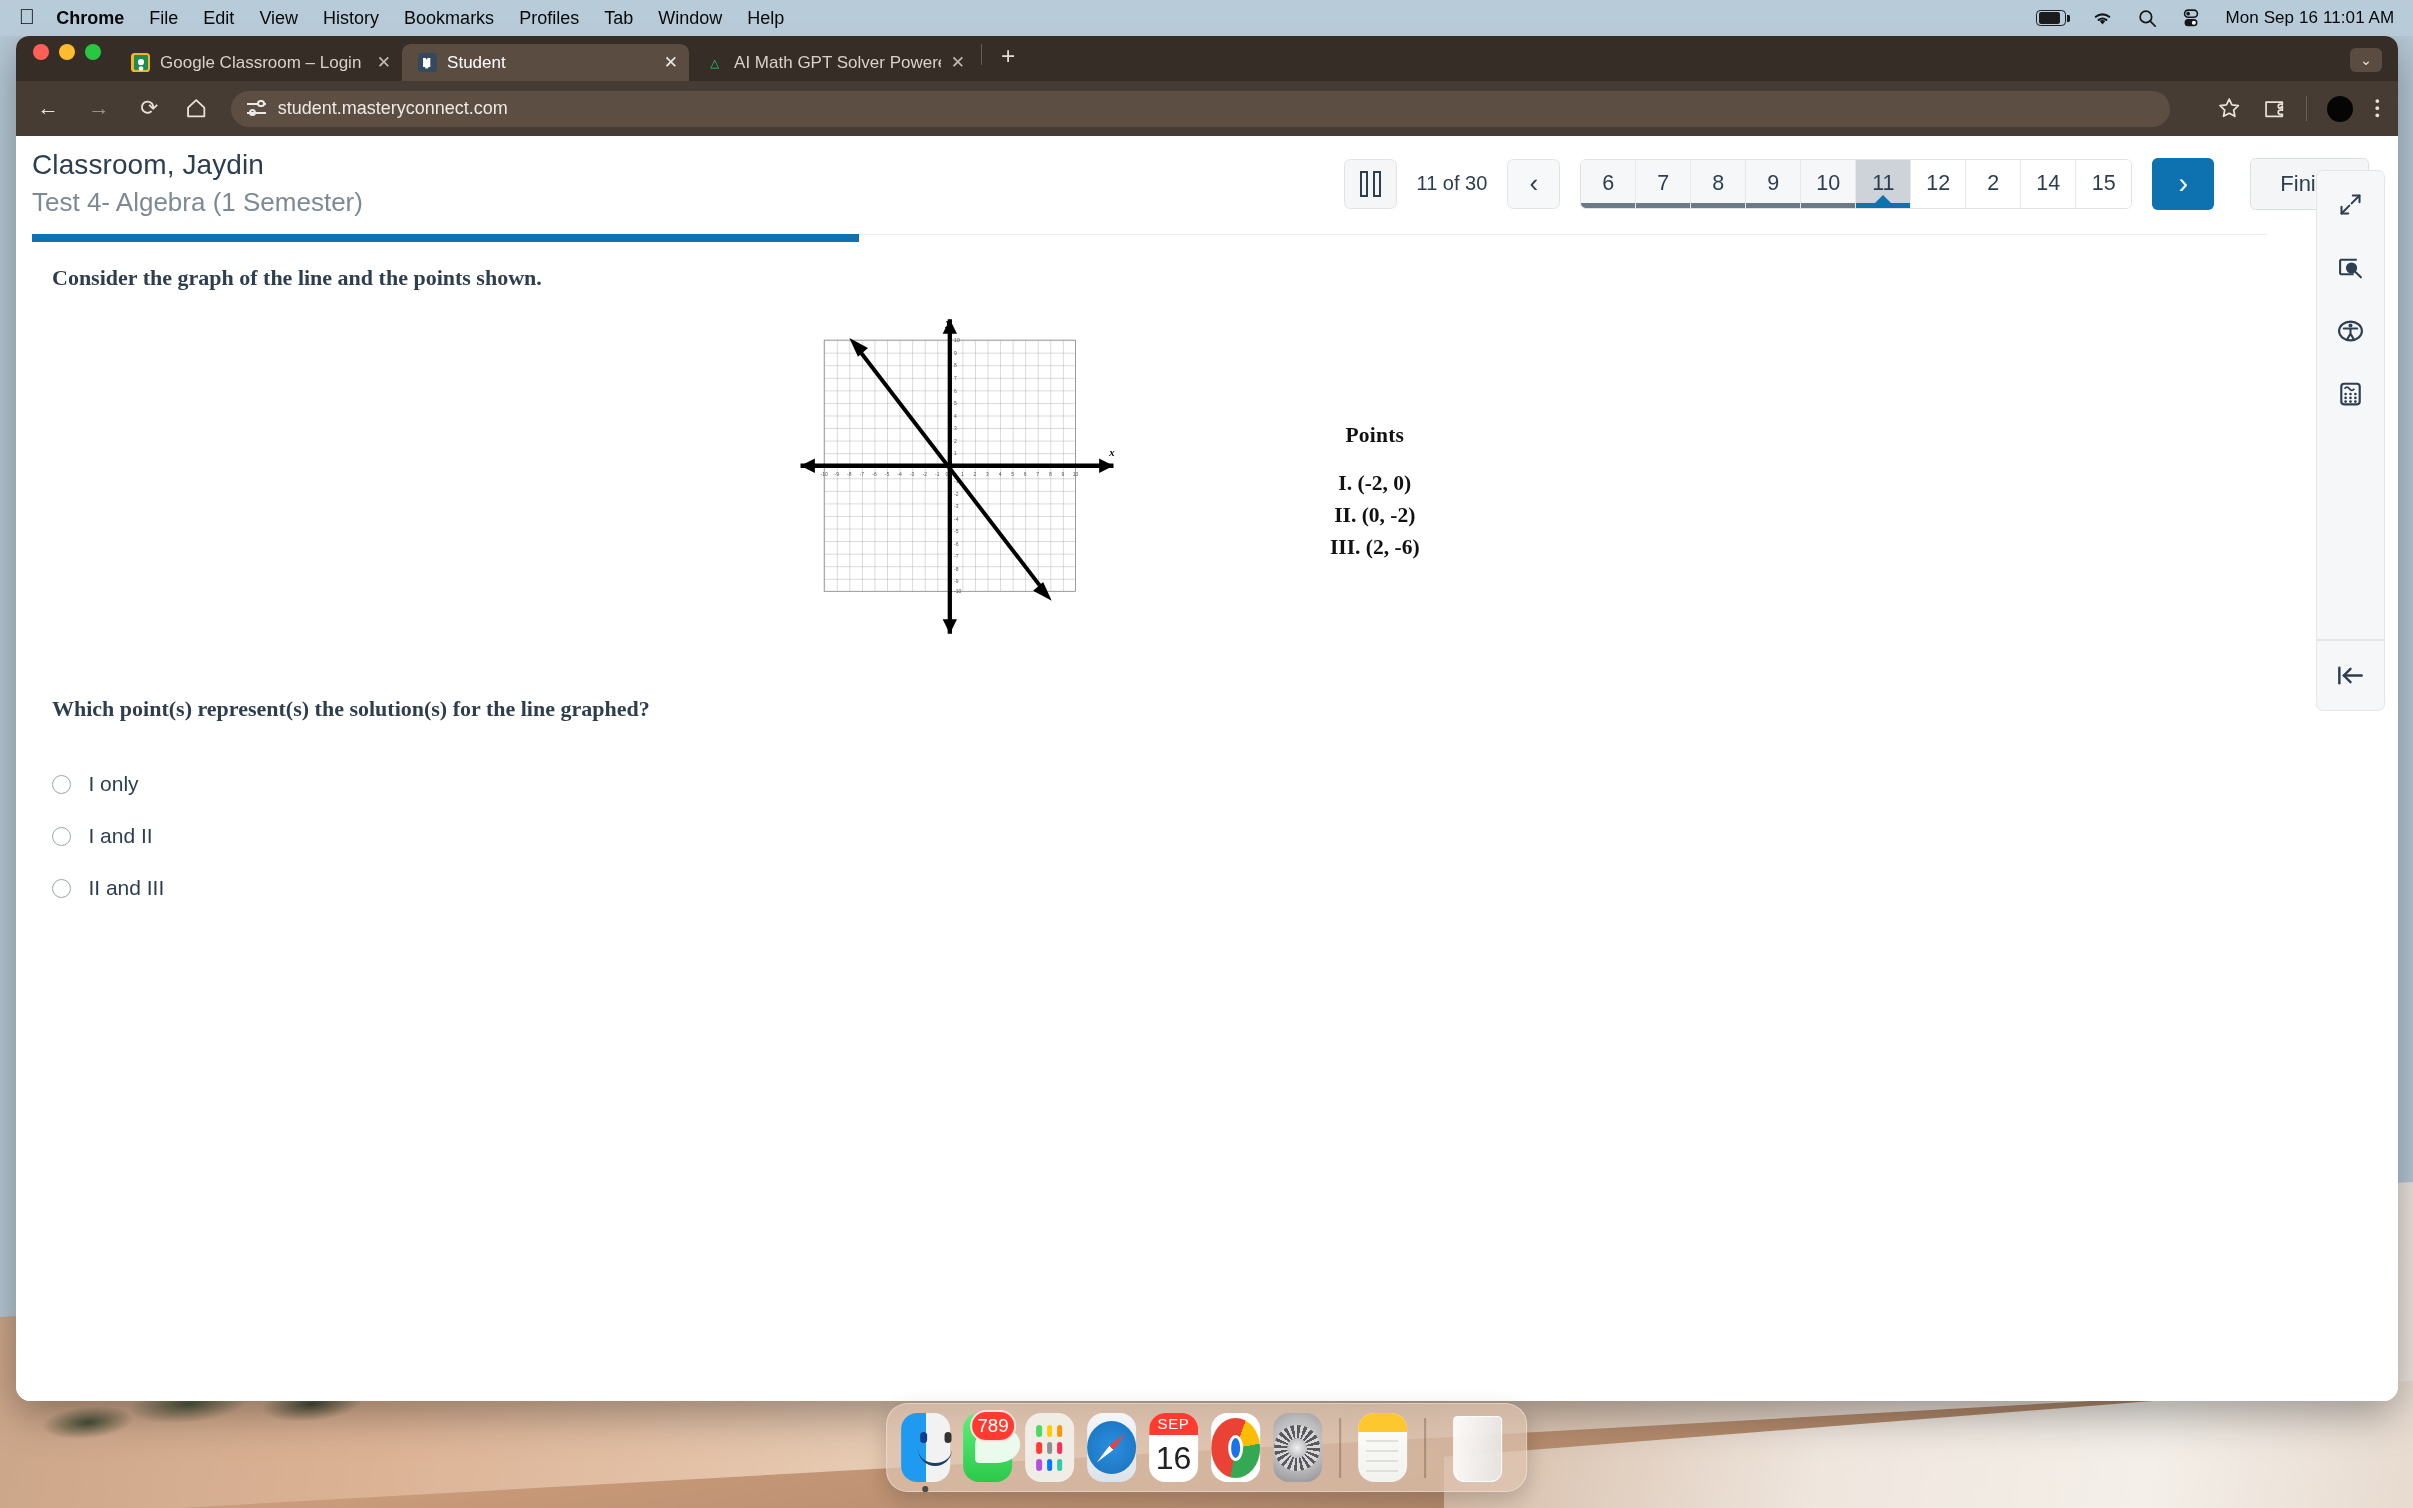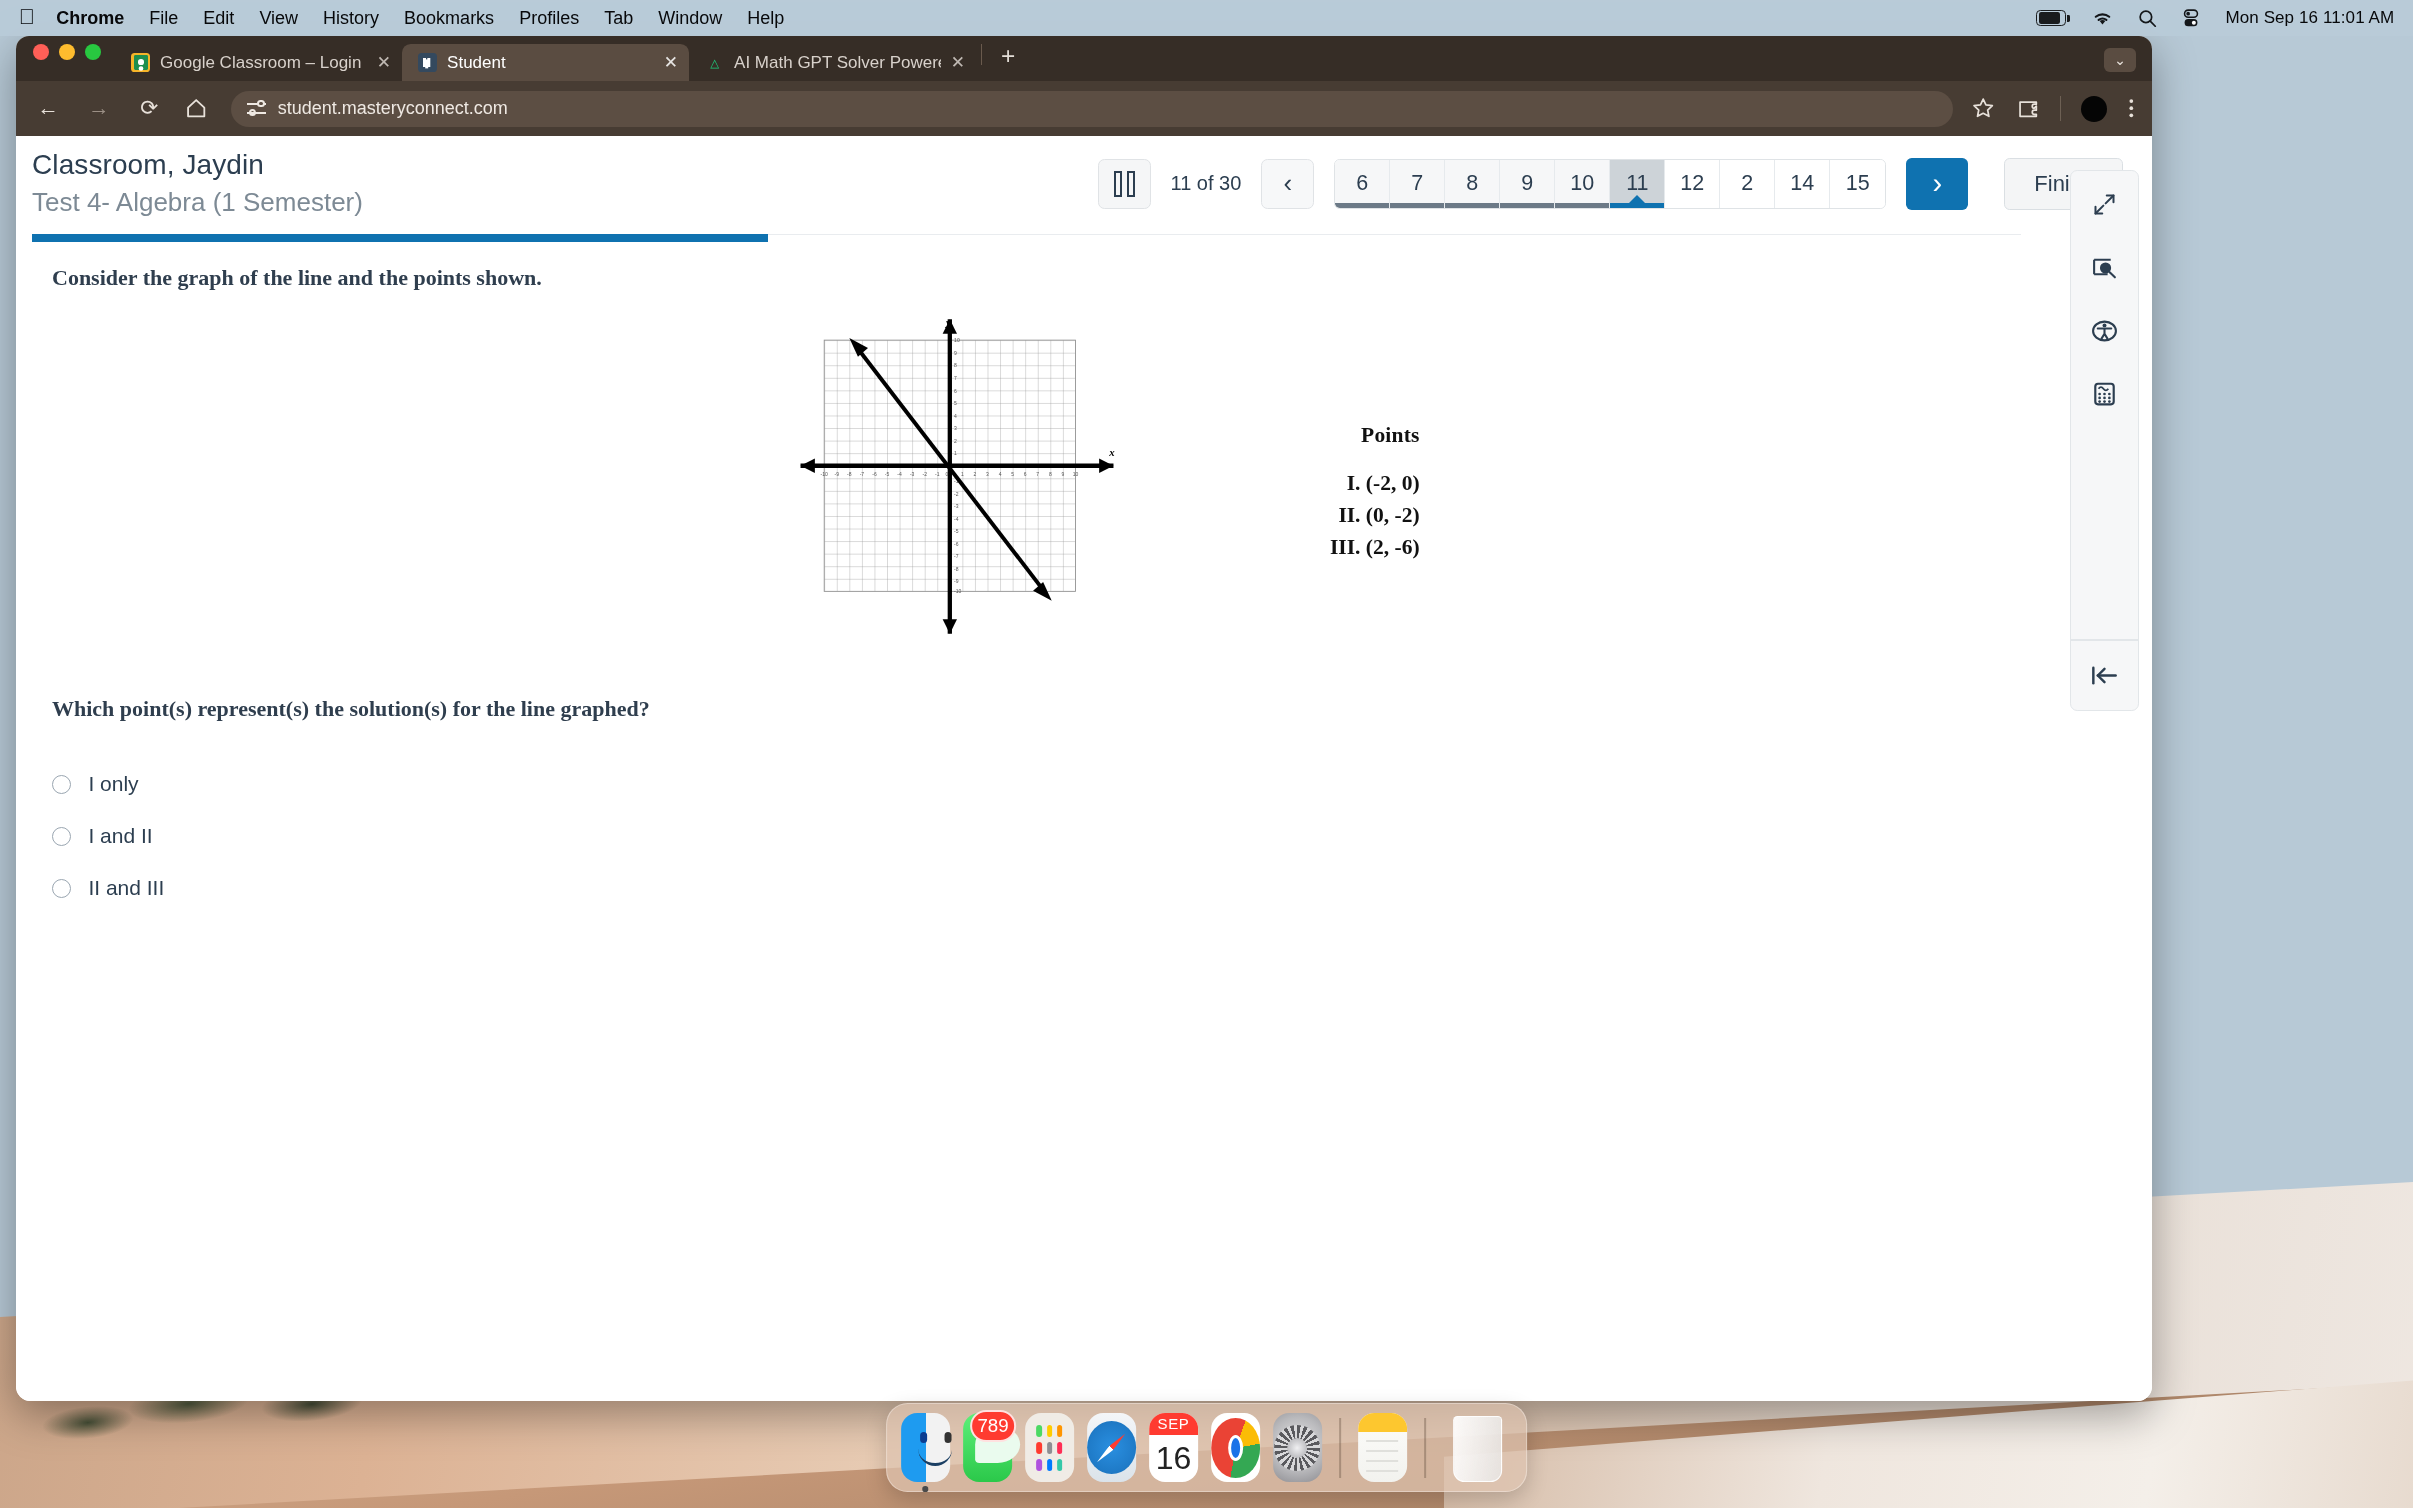--- a/index.html
+++ b/index.html
@@ -56,21 +56,21 @@
   .menubar .mi { margin-right: 25px; white-space: nowrap; }
   .menubar .mi.bold { font-weight: 700; }
   .menubar .right { margin-left: auto; display:flex; align-items:center; gap: 24.4px; }
   .battery { width: 30px; height: 16px; border: 1.8px solid #1a1c1e; border-radius: 4.3px; position: relative; }
   .battery::after { content:""; position:absolute; right:-5px; top:4.3px; width:2.9px; height:6.5px; background:#1a1c1e; border-radius:0 1.4px 1.4px 0;}
   .battery i { position:absolute; left:1.4px; top:1.4px; bottom:1.4px; width: 21.5px; background:#1a1c1e; border-radius:2.2px; display:block;}
   .clock { font-size: 17px; letter-spacing: 0.1px; white-space: nowrap; }
 
   
   .window {
-    position: absolute; left: 16px; top: 36px; width: 2136px; height: 1365px;
+    position: absolute; left: 16px; top: 36px; width: 2382px; height: 1365px;
     background: #fff; border-radius: 13px 13px 14.4px 14.4px;
     box-shadow: 0 13px 43px rgba(0,0,0,.35);
     overflow: hidden; z-index: 20;
   }
   .tabstrip {
     height: 45px; background: #362d26; display: flex; align-items: flex-end; padding-left: 17px;
   }
   .traffic { display:flex; align-items:center; gap: 10px; height: 45px; padding-bottom: 13px; }
   .dot { width: 16px; height: 16px; border-radius: 50%; }
   .dot.r { background:#ff5f57;} .dot.y{background:#febc2e;} .dot.g{background:#28c840;}
@@ -151,21 +151,21 @@
     background:#f4f5f6; color:#2c3e50; font-size: 22px; display:flex; align-items:center;
   }
   .progress-track { height: 8px; background:#fff; margin: 16px 131px 0 16px; position: relative; }
   .progress-track::after{ content:""; position:absolute; left:0; right:0; top:0; height:1.4px; background:#e9ecef; }
   .progress-fill { height: 8px; background:#0f72b0; position:relative; z-index:2; }
 
   .question-area { padding: 23px 0 0 36px; position: relative; }
   .prompt { font-family: "Liberation Serif", serif; font-weight: 700; font-size: 22px; color:#2f3e4e; }
   .figure-row { display:flex; align-items:flex-start; margin-top: 24.4px; }
   .graph-wrap { margin-left: 747px; position: relative; }
-  .points-box { margin-left: 215px; text-align:right; padding-top: 108px; font-family: "Liberation Serif", serif; color:#111; }
+  .points-box { margin-left: 215px; text-align:center; padding-top: 108px; font-family: "Liberation Serif", serif; color:#111; }
   .points-title { font-weight: 700; font-size: 21.5px; letter-spacing:0.2px; }
   .points-list { margin-top: 18.7px; font-weight: 700; font-size: 21.5px; line-height: 1.5; }
   .q2 { font-family:"Liberation Serif", serif; font-weight:700; font-size: 22px; color:#2f3e4e; margin-top: 56px; }
   .options { margin-top: 36px; }
   .option { display:flex; align-items:center; gap: 17px; height: 52px; }
   .radio { width: 19.4px; height: 19.4px; border:1.8px solid #9aa6b1; border-radius:50%; flex:0 0 19.4px; }
   .option-label { font-size: 21px; color:#2c3e50; }
 
   
   .rail {

